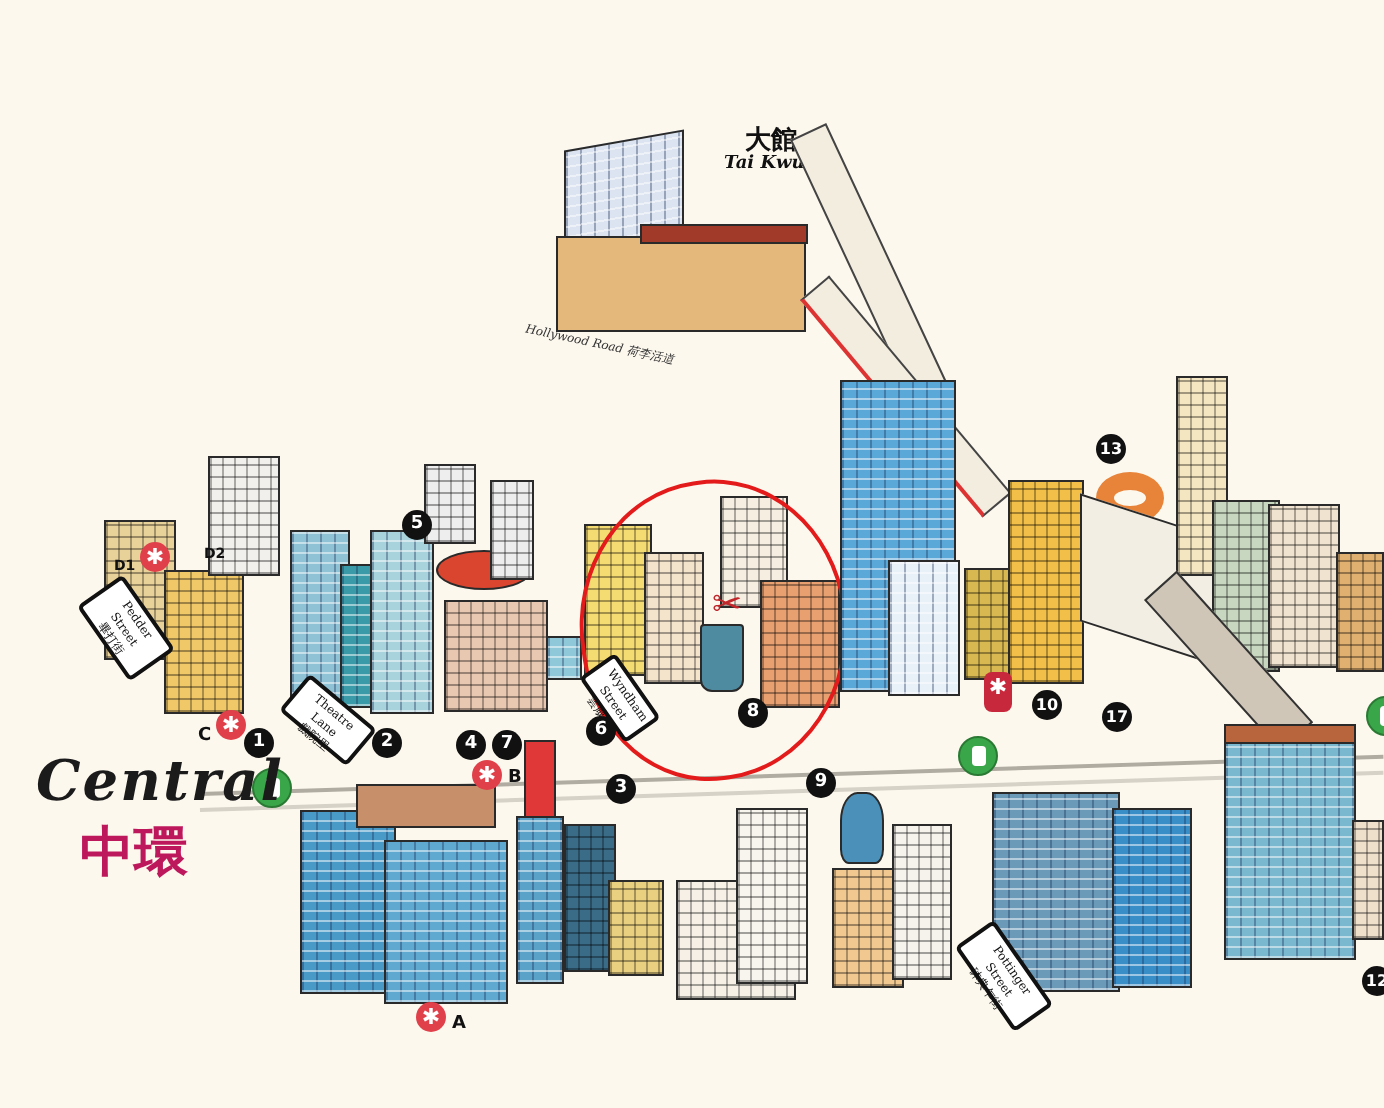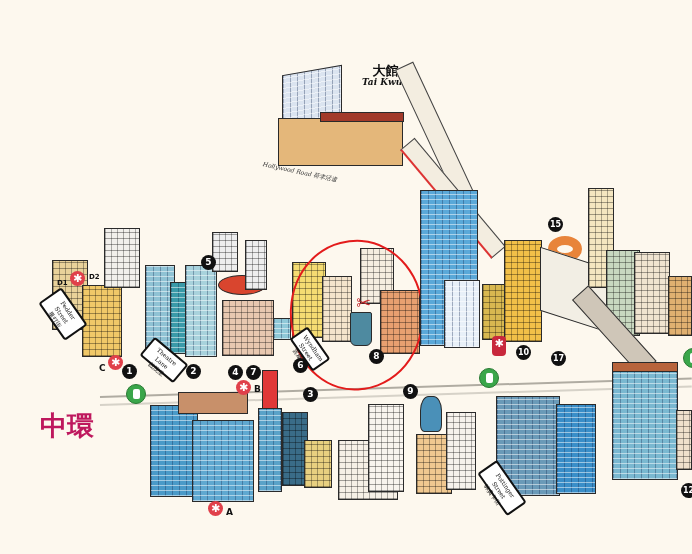--- a/index.html
+++ b/index.html
@@ -120,31 +120,32 @@
   <div class="num" style="left:303px;top:387px;">3</div>
   <div class="num" style="left:228px;top:365px;">4</div>
   <div class="num" style="left:201px;top:255px;">5</div>
   <div class="num" style="left:293px;top:358px;">6</div>
   <div class="num" style="left:246px;top:365px;">7</div>
   <div class="num" style="left:369px;top:349px;">8</div>
   <div class="num" style="left:403px;top:384px;">9</div>
   <div class="num" style="left:516px;top:345px;font-size:8px;">10</div>
   <div class="num" style="left:551px;top:351px;font-size:8px;">17</div>
   <div class="num" style="left:665px;top:483px;font-size:8px;margin-left:16px;">12</div>
-  <div class="num" style="left:548px;top:217px;font-size:8px;">15</div>
+  <div class="num" style="left:548px;top:217px;font-size:8px;">13</div>
 
   <div class="mtr" style="left:108px;top:355px;">✱</div>
   <div class="mtrl" style="left:99px;top:363px;">C</div>
   <div class="mtr" style="left:236px;top:380px;">✱</div>
   <div class="mtrl" style="left:254px;top:384px;">B</div>
   <div class="mtr" style="left:208px;top:501px;">✱</div>
   <div class="mtrl" style="left:226px;top:507px;">A</div>
   <div class="mtr" style="left:70px;top:271px;">✱</div>
   <div class="mtrl" style="left:57px;top:279px;font-size:7px;">D1</div>
-  <div class="mtrl" style="left:89px;top:273px;font-size:7px;">D2</div>
+  <div class="mtrl" style="left:102px;top:273px;font-size:7px;">D2</div>
   <div class="mtr" style="left:492px;top:336px;width:14px;height:20px;border-radius:4px;background:#c8283c;">✱</div>
 
   <div class="tram" style="left:126px;top:384px;"></div>
   <div class="tram" style="left:479px;top:368px;"></div>
   <div class="tram" style="left:683px;top:348px;"></div>
 
+  <div class="central">Central</div>
   <div class="central-zh">中環</div>
 </div>
 
 </body></html>

